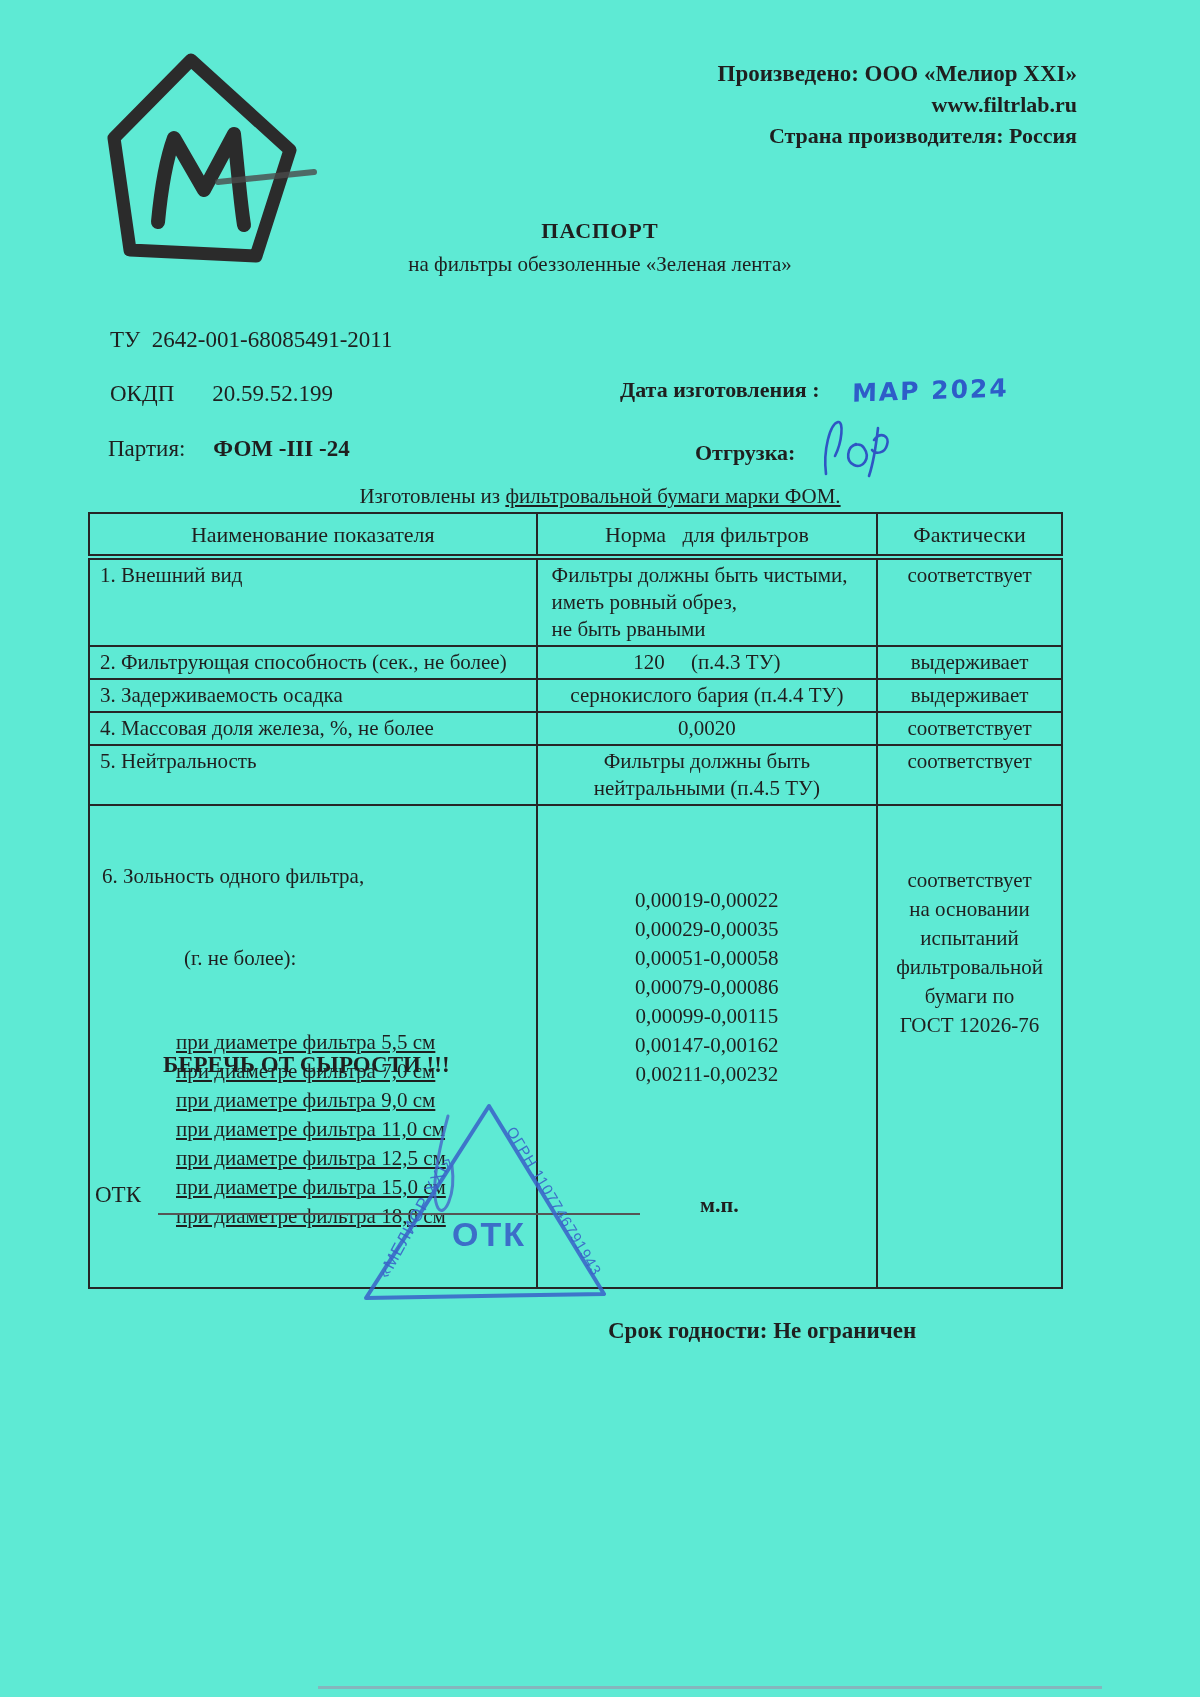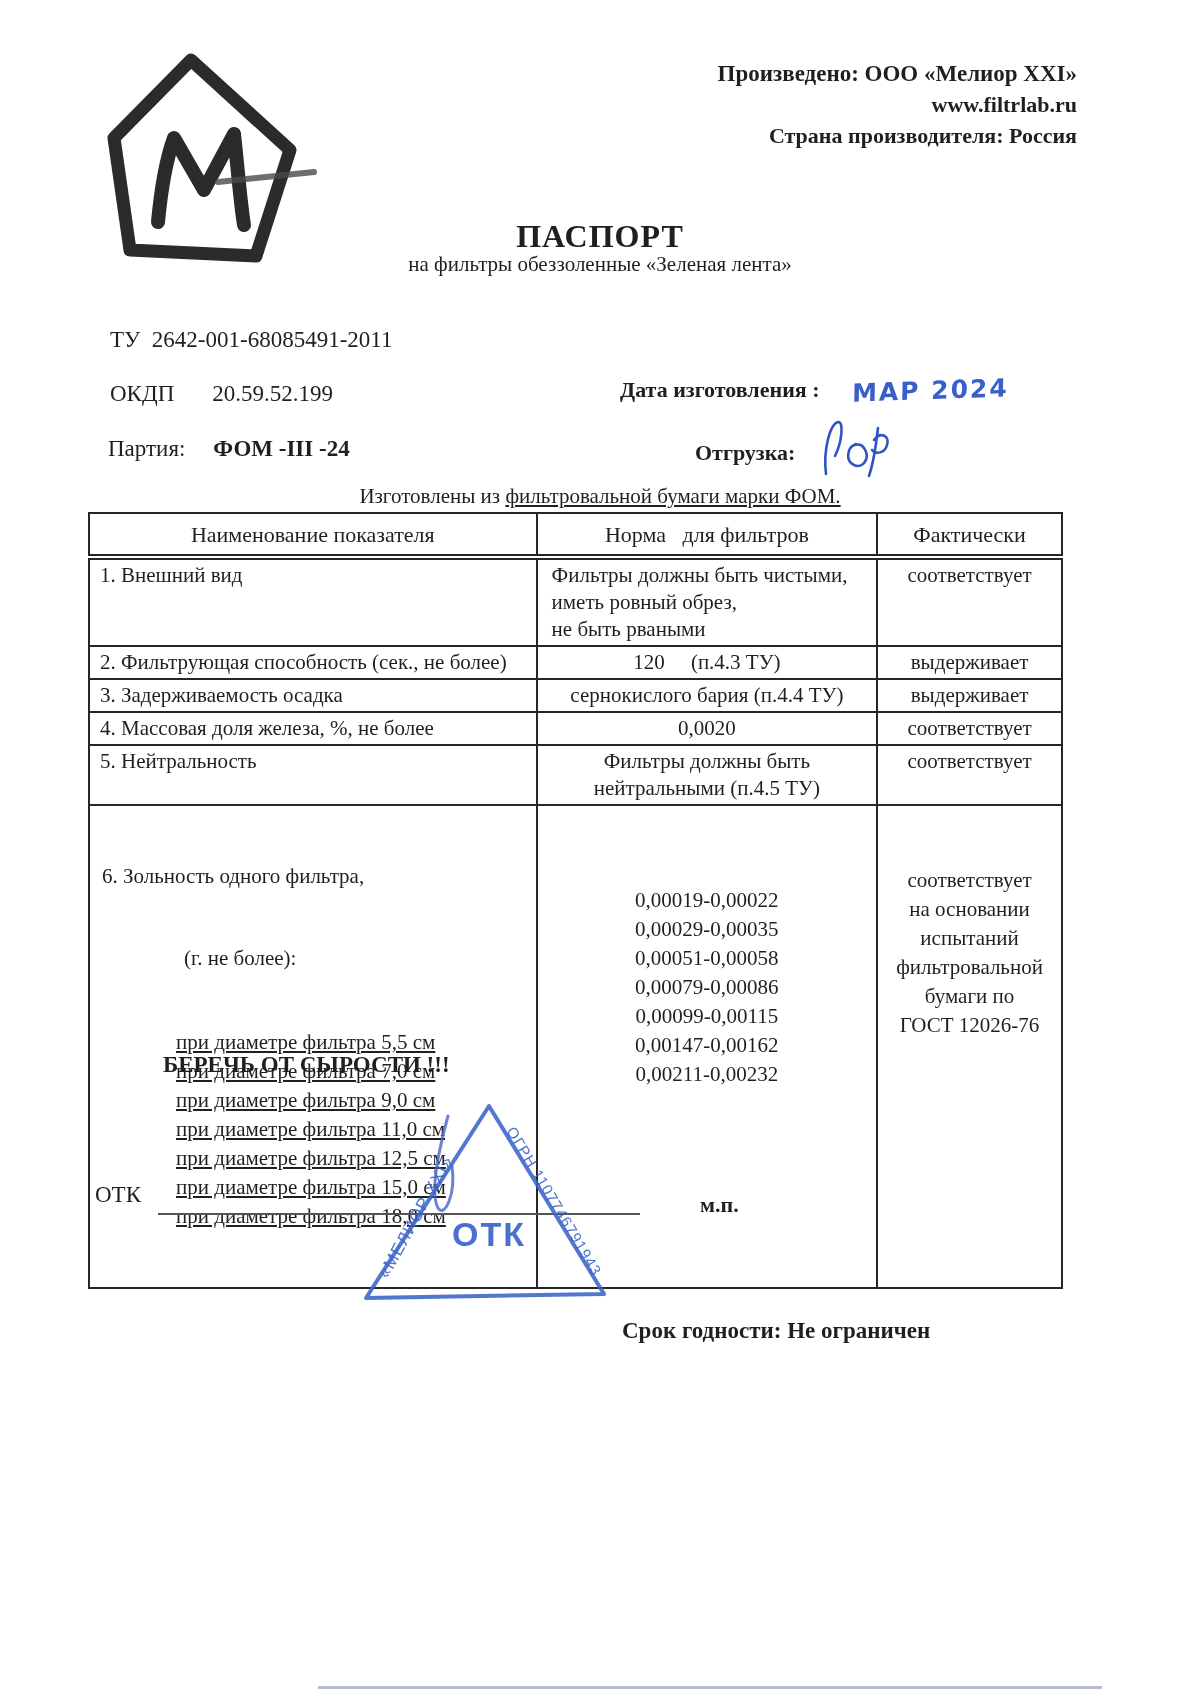--- a/index.html
+++ b/index.html
@@ -1,38 +1,38 @@
 <!DOCTYPE html>
 <html><head>
 <meta charset="utf-8">
 <style>
   html,body{margin:0;padding:0;background:#e8e8e8;}
   .page{
     position:relative;
     width:1200px;height:1697px;
-    background:#ffffff;
+    background:#5eead4;
     font-family:"Liberation Serif", serif;
     color:#1f1f1f;
     overflow:hidden;
     margin:0 auto;
   }
   .abs{position:absolute;}
   .pre{white-space:pre-wrap;}
 
   
   .logo{left:106px;top:50px;width:218px;height:218px;}
 
   
   .header-right{right:123px;top:58px;text-align:right;line-height:31px;}
   .hr1{font-size:23px;font-weight:bold;}
   .hr2{font-size:22px;font-weight:bold;}
   .hr-site{font-size:22px;font-weight:bold;}
 
   
-  .title{left:0;top:218px;width:100%;text-align:center;font-size:32px;font-weight:bold;letter-spacing:1px;}
+  .title{left:0;top:218px;width:100%;text-align:center;font-size:22px;font-weight:bold;letter-spacing:1px;}
   .subtitle{left:0;top:252px;width:100%;text-align:center;font-size:21px;}
 
   
   .tu-line{left:110px;top:327px;font-size:23px;}
   .okdp-line{left:110px;top:381px;font-size:23px;}
   .okdp-line .val{margin-left:38px;}
   .date-label{left:620px;top:377px;font-size:22px;font-weight:bold;}
   .date-stamp{
     left:852px;top:376px;font-size:25px;font-weight:bold;
     color:#2a52c8;font-family:"DejaVu Sans", sans-serif;
@@ -80,21 +80,21 @@
   td.ash-norms{padding-top:80px;line-height:29px;}
   td.ash-actual{padding-top:60px;line-height:29px;}
 
   
   .warning{left:163px;top:1052px;font-size:23px;font-weight:bold;}
   .compliance{left:97px;top:1086px;font-size:22px;}
   .otk-label{left:95px;top:1182px;font-size:23px;}
   .otk-line{left:158px;top:1213px;width:482px;border-top:2px solid #555555;}
   .mp-label{left:700px;top:1192px;font-size:22px;font-weight:bold;}
   .otk-stamp{left:352px;top:1098px;width:270px;height:215px;}
-  .shelf-life{left:622px;top:1318px;font-size:23px;font-weight:bold;}
+  .shelf-life{left:608px;top:1318px;font-size:23px;font-weight:bold;}
   .scan-edge-line{left:318px;top:1686px;width:784px;height:3px;background:#96a0b4;opacity:.7;}
 </style>
 </head>
 <body>
 
 <div class="page">
 
   <svg class="abs logo" viewBox="0 0 218 218">
     <polygon points="85,10 184,100 150,206 24,200 8,88" fill="none" stroke="#2b2b2b" stroke-width="13" stroke-linejoin="round"></polygon>
     <path d="M 52 172 C 55 140 60 110 68 88 L 98 140 L 128 84 C 132 120 134 150 138 175" fill="none" stroke="#2b2b2b" stroke-width="14" stroke-linecap="round" stroke-linejoin="round"></path>

